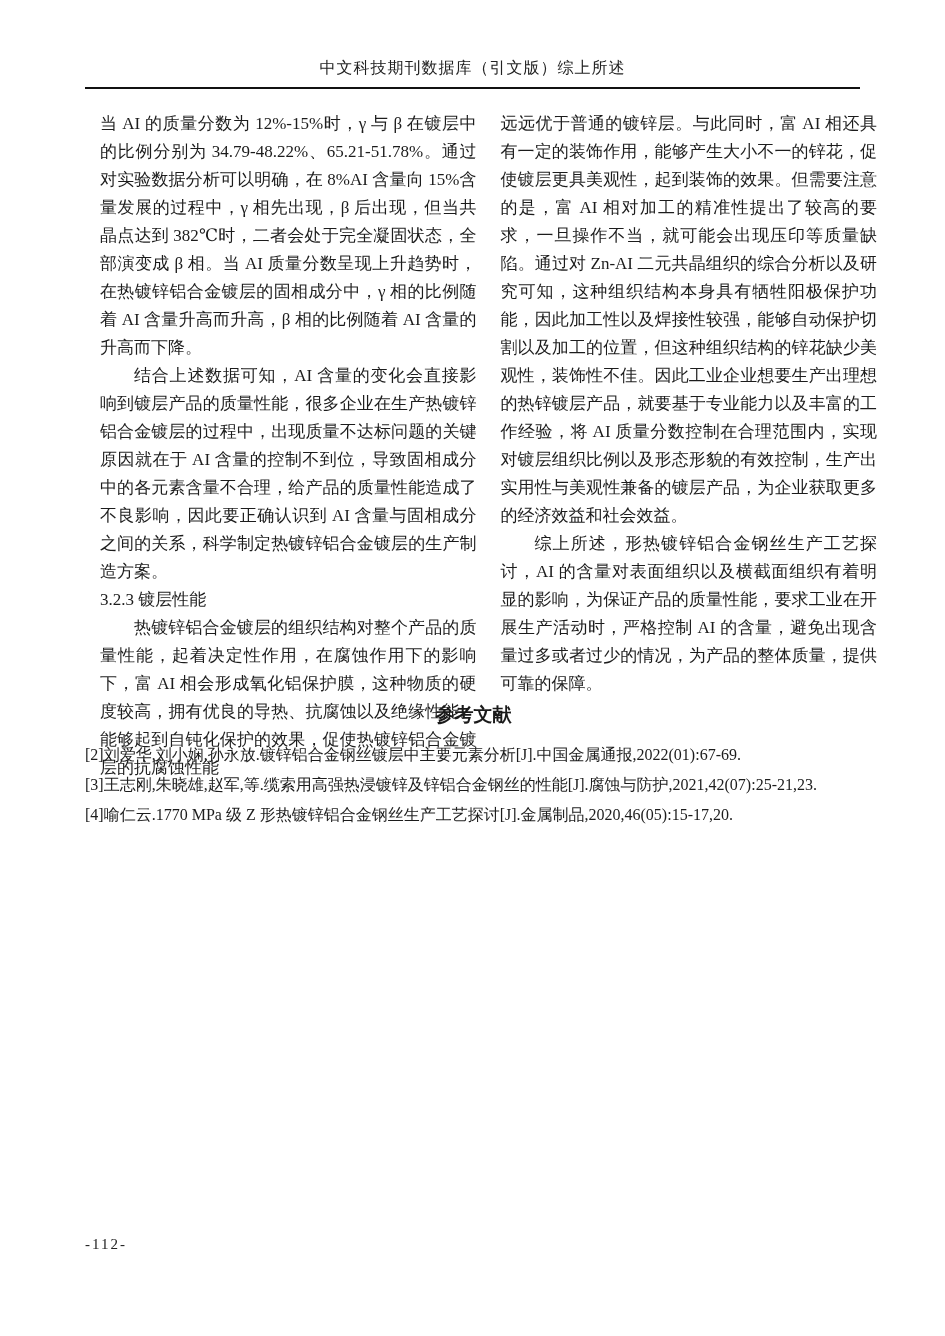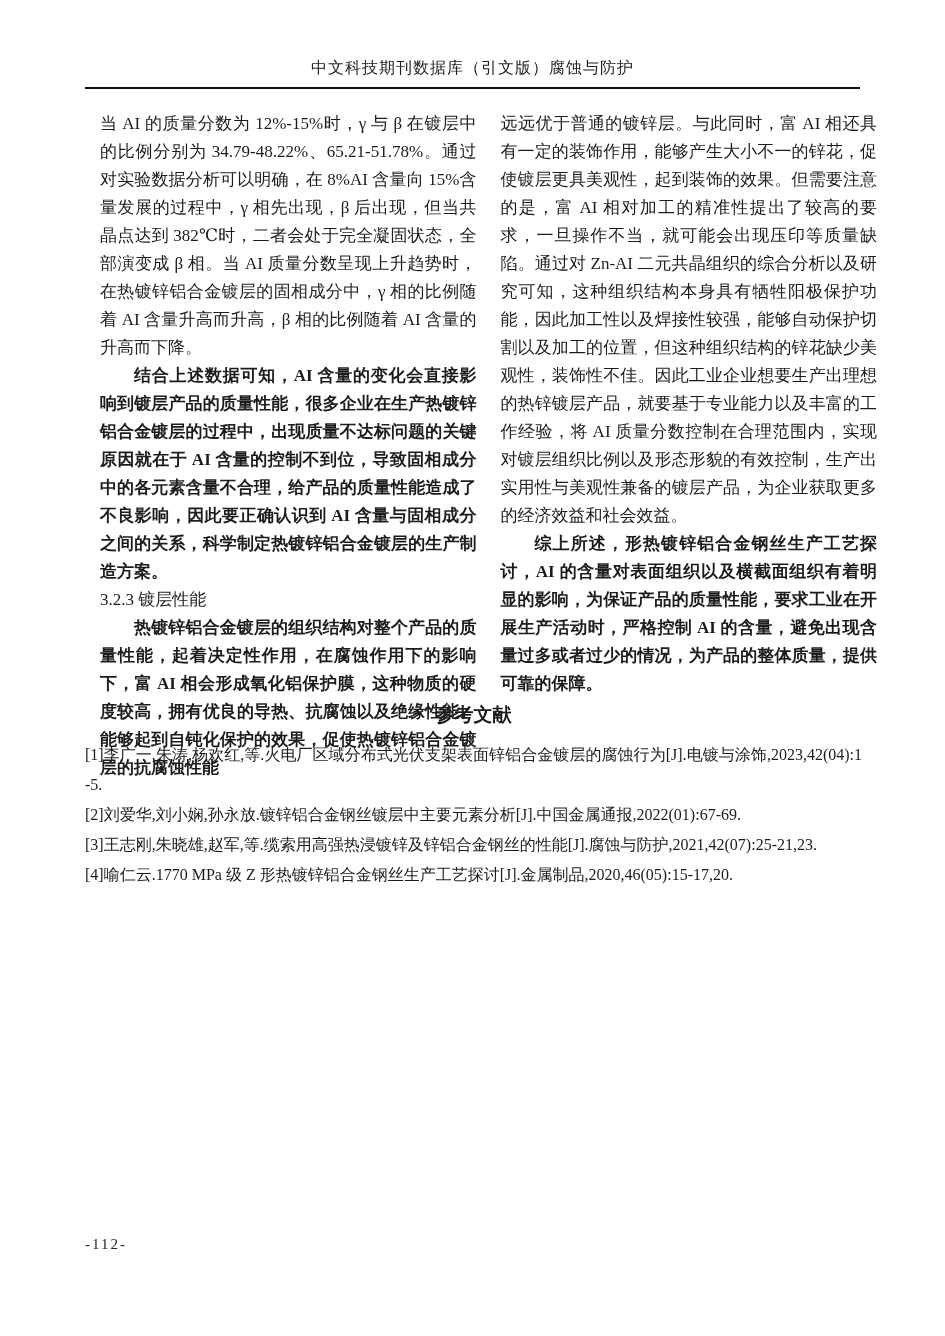--- a/index.html
+++ b/index.html
@@ -43,21 +43,21 @@
     min-width: 0;
   }
   .column p {
     margin: 0;
     font-size: 17px;
     line-height: 28px;
     text-align: justify;
     text-justify: inter-ideograph;
     word-break: break-all;
   }
-  .indent { text-indent: 2em; font-weight: bold; }
+  .indent { text-indent: 2em; }
   .subheading {
     margin: 0;
     font-size: 17px;
     line-height: 28px;
     text-align: left;
   }
   .conclusion-heading {
     margin: 8px 0 10px 0;
     font-family: "Liberation Sans", "DejaVu Sans", sans-serif;
     font-weight: bold;
@@ -96,21 +96,21 @@
     letter-spacing: 2px;
     color: #222;
     font-family: "Liberation Serif", "DejaVu Serif", serif;
   }
 </style>
 </head>
 <body>
 
 <div class="page">
 
-  <div class="page-header">中文科技期刊数据库（引文版）腐蚀与防护</div>
+  <div class="page-header">中文科技期刊数据库（引文版）综上所述</div>
 
   <div class="header-rule"></div>
 
   <div class="body-columns">
 
     <div class="column">
       <p>当 AI 的质量分数为 12%-15%时，γ 与 β 在镀层中的比例分别为 34.79-48.22%、65.21-51.78%。通过对实验数据分析可以明确，在 8%AI 含量向 15%含量发展的过程中，γ 相先出现，β 后出现，但当共晶点达到 382℃时，二者会处于完全凝固状态，全部演变成 β 相。当 AI 质量分数呈现上升趋势时，在热镀锌铝合金镀层的固相成分中，γ 相的比例随着 AI 含量升高而升高，β 相的比例随着 AI 含量的升高而下降。</p>
       <p class="indent">结合上述数据可知，AI 含量的变化会直接影响到镀层产品的质量性能，很多企业在生产热镀锌铝合金镀层的过程中，出现质量不达标问题的关键原因就在于 AI 含量的控制不到位，导致固相成分中的各元素含量不合理，给产品的质量性能造成了不良影响，因此要正确认识到 AI 含量与固相成分之间的关系，科学制定热镀锌铝合金镀层的生产制造方案。</p>
       <p class="subheading">3.2.3 镀层性能</p>
       <p class="indent">热镀锌铝合金镀层的组织结构对整个产品的质量性能，起着决定性作用，在腐蚀作用下的影响下，富 AI 相会形成氧化铝保护膜，这种物质的硬度较高，拥有优良的导热、抗腐蚀以及绝缘性能。能够起到自钝化保护的效果，促使热镀锌铝合金镀层的抗腐蚀性能</p>
@@ -118,21 +118,20 @@
 
     <div class="column">
       <p>远远优于普通的镀锌层。与此同时，富 AI 相还具有一定的装饰作用，能够产生大小不一的锌花，促使镀层更具美观性，起到装饰的效果。但需要注意的是，富 AI 相对加工的精准性提出了较高的要求，一旦操作不当，就可能会出现压印等质量缺陷。通过对 Zn-AI 二元共晶组织的综合分析以及研究可知，这种组织结构本身具有牺牲阳极保护功能，因此加工性以及焊接性较强，能够自动保护切割以及加工的位置，但这种组织结构的锌花缺少美观性，装饰性不佳。因此工业企业想要生产出理想的热锌镀层产品，就要基于专业能力以及丰富的工作经验，将 AI 质量分数控制在合理范围内，实现对镀层组织比例以及形态形貌的有效控制，生产出实用性与美观性兼备的镀层产品，为企业获取更多的经济效益和社会效益。</p>
       <p class="indent">综上所述，形热镀锌铝合金钢丝生产工艺探讨，AI 的含量对表面组织以及横截面组织有着明显的影响，为保证产品的质量性能，要求工业在开展生产活动时，严格控制 AI 的含量，避免出现含量过多或者过少的情况，为产品的整体质量，提供可靠的保障。</p>
     </div>
 
   </div>
 
   <div class="references">
     <p class="references-title">参考文献</p>
-    <p class="reference-item">[1]李广一,朱涛,杨欢红,等.火电厂区域分布式光伏支架表面锌铝合金镀层的腐蚀行为[J].电镀与涂饰,2023,42(04):1-5.</p>
     <p class="reference-item">[2]刘爱华,刘小娴,孙永放.镀锌铝合金钢丝镀层中主要元素分析[J].中国金属通报,2022(01):67-69.</p>
     <p class="reference-item">[3]王志刚,朱晓雄,赵军,等.缆索用高强热浸镀锌及锌铝合金钢丝的性能[J].腐蚀与防护,2021,42(07):25-21,23.</p>
     <p class="reference-item">[4]喻仁云.1770 MPa 级 Z 形热镀锌铝合金钢丝生产工艺探讨[J].金属制品,2020,46(05):15-17,20.</p>
   </div>
 
   <div class="page-number">-112-</div>
 
 </div>
 
 </body></html>

